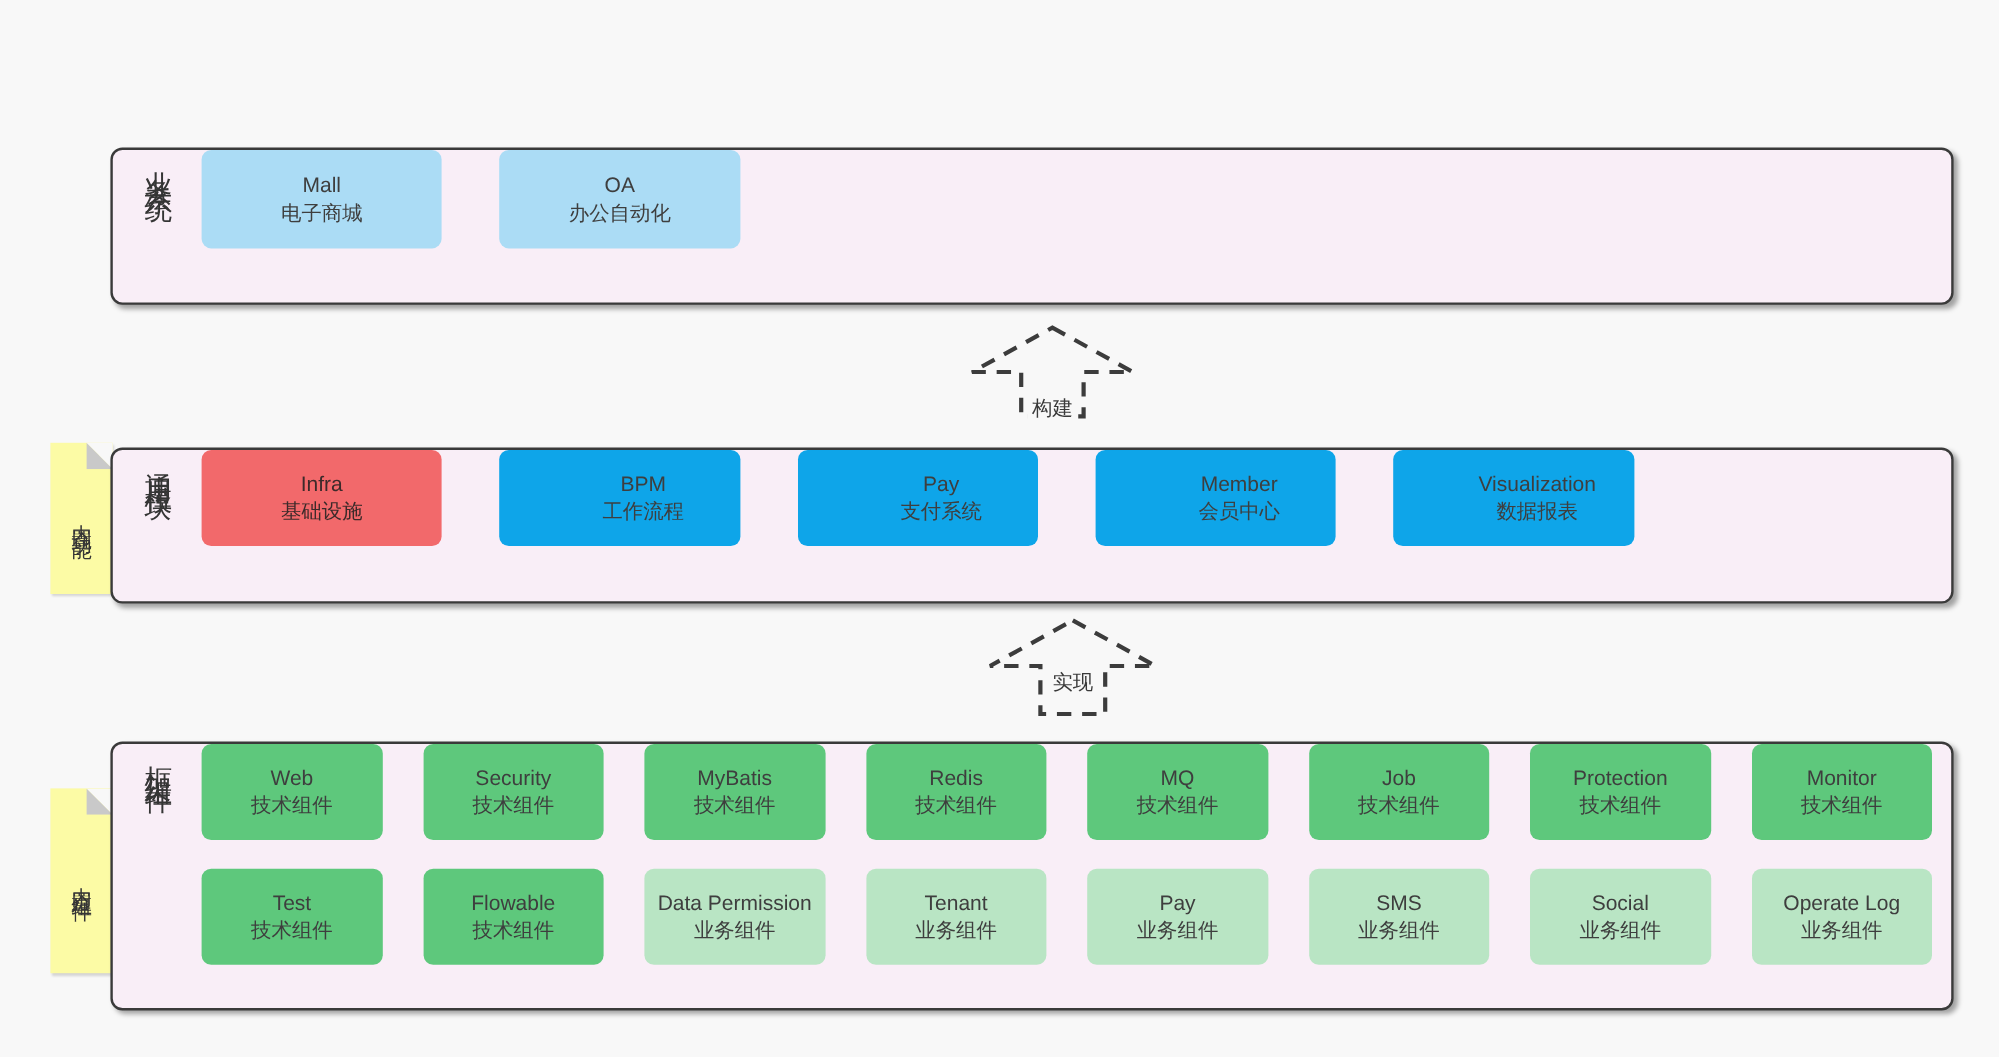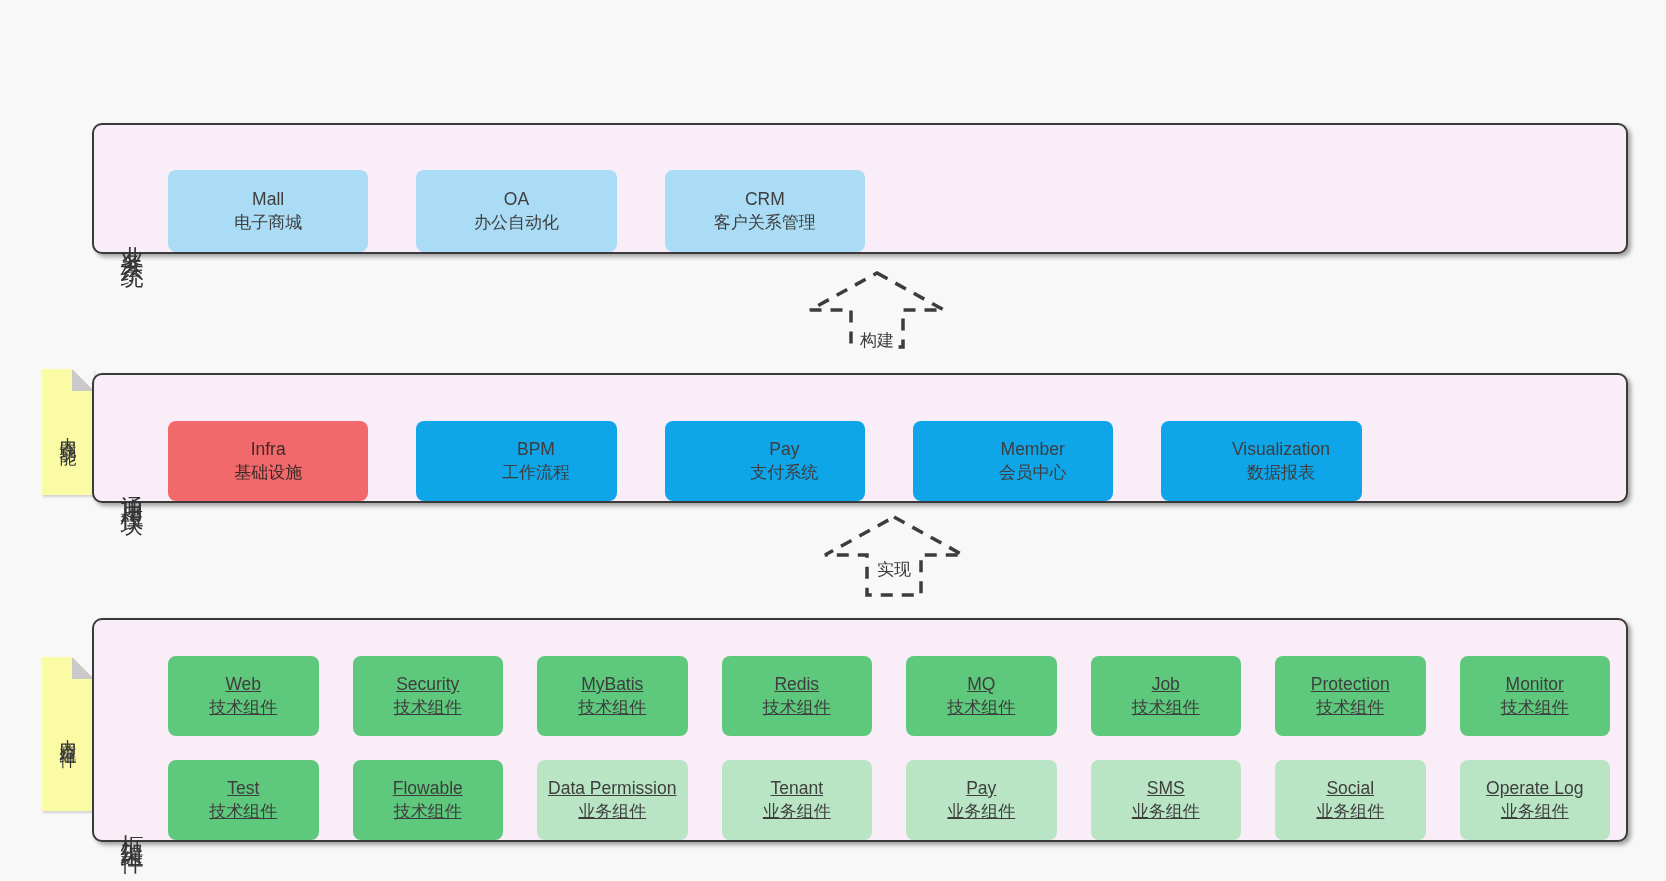--- a/index.html
+++ b/index.html
@@ -12,34 +12,34 @@
     overflow:hidden;
   }
   
   .panel{
     position:absolute;
     left:92px;width:1536px;
     background:#f9eef7;
     border:2px solid #3a3a3a;
     border-radius:10px;
     box-shadow:3px 3px 4px rgba(0,0,0,.35);
-    display:flex;align-items:flex-end;
+    display:flex;align-items:flex-start;
     box-sizing:border-box;
     padding:0 16px;
     z-index:2;
   }
   .panel-label{
     width:46px;flex:0 0 46px;
     display:flex;align-items:center;justify-content:center;
     writing-mode:vertical-rl;text-orientation:upright;
     font-size:23px;letter-spacing:6px;color:#353535;
     margin-right:12px;
   }
   .boxgrid6{flex:1;display:grid;grid-template-columns:repeat(6,1fr);gap:48px;height:82px;}
-  .boxgrid8{flex:1;display:grid;grid-template-columns:repeat(8,1fr);column-gap:34px;row-gap:24px;grid-auto-rows:80px;text-decoration:underline;}
+  .boxgrid8{flex:1;display:grid;grid-template-columns:repeat(8,1fr);column-gap:34px;row-gap:24px;grid-auto-rows:80px;}
   .box{
     border-radius:8px;
     display:flex;flex-direction:column;align-items:center;justify-content:center;
     text-align:center;
     font-size:17px;line-height:1.4;
     padding:2px 4px;box-sizing:border-box;
   }
   .box .t{font-size:17.5px;}
   .b-blue{background:#abdcf5;}
   .b-red{background:#f2696b;color:#3c2a2a;}
@@ -94,24 +94,20 @@
     <div class="panel-label">业务系统</div>
     <div class="boxgrid6">
       <div class="box b-blue">
         <div class="t">Mall</div>
         <div class="d">电子商城</div>
       </div>
       <div class="box b-blue">
         <div class="t">OA</div>
         <div class="d">办公自动化</div>
       </div>
-      <div class="box b-blue">
-        <div class="t">CRM</div>
-        <div class="d">客户关系管理</div>
-      </div>
     </div>
   </div>
 
   <div class="arrow" style="left:807px;top:270px;width:140px;height:80px;">
     <svg width="140" height="80" viewBox="0 0 140 80">
       <polygon points="70,3 137,40 96,40 96,77 44,77 44,40 3,40" fill="none" stroke="#3c3c3c" stroke-width="3.5" stroke-dasharray="12 9"></polygon>
     </svg>
     <div class="arrow-label" style="top:70px;">构建</div>
   </div>
 

